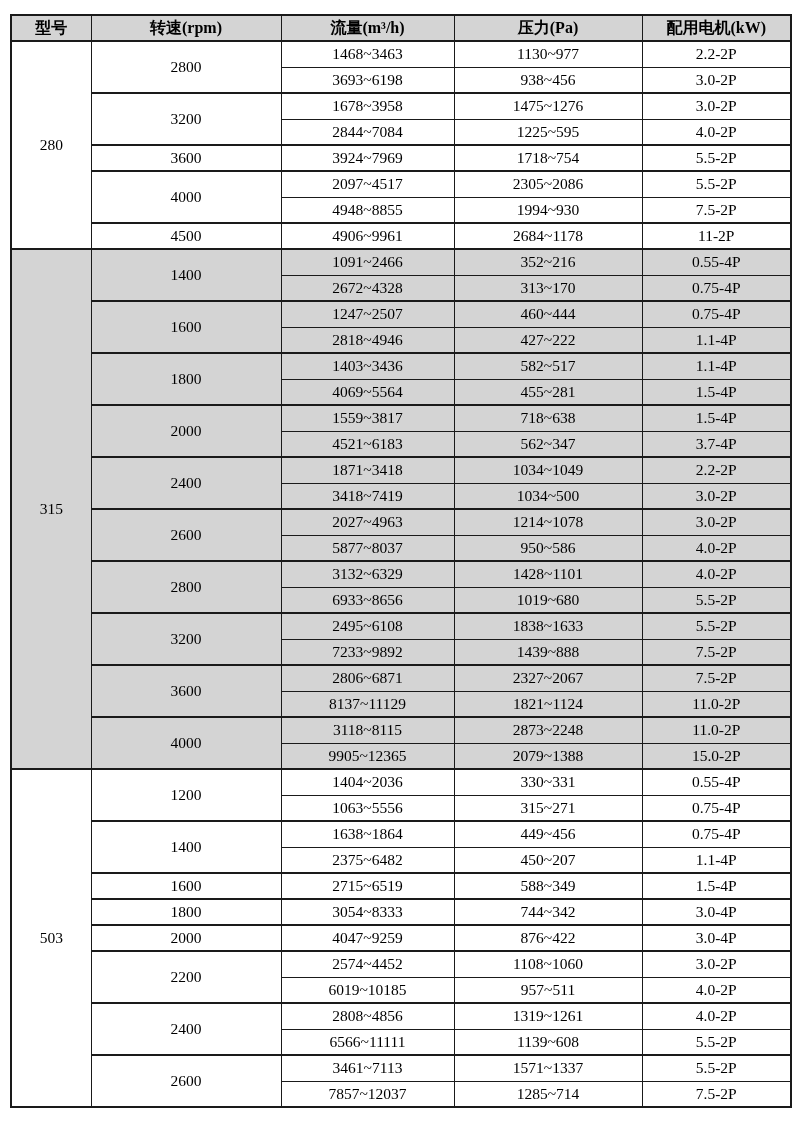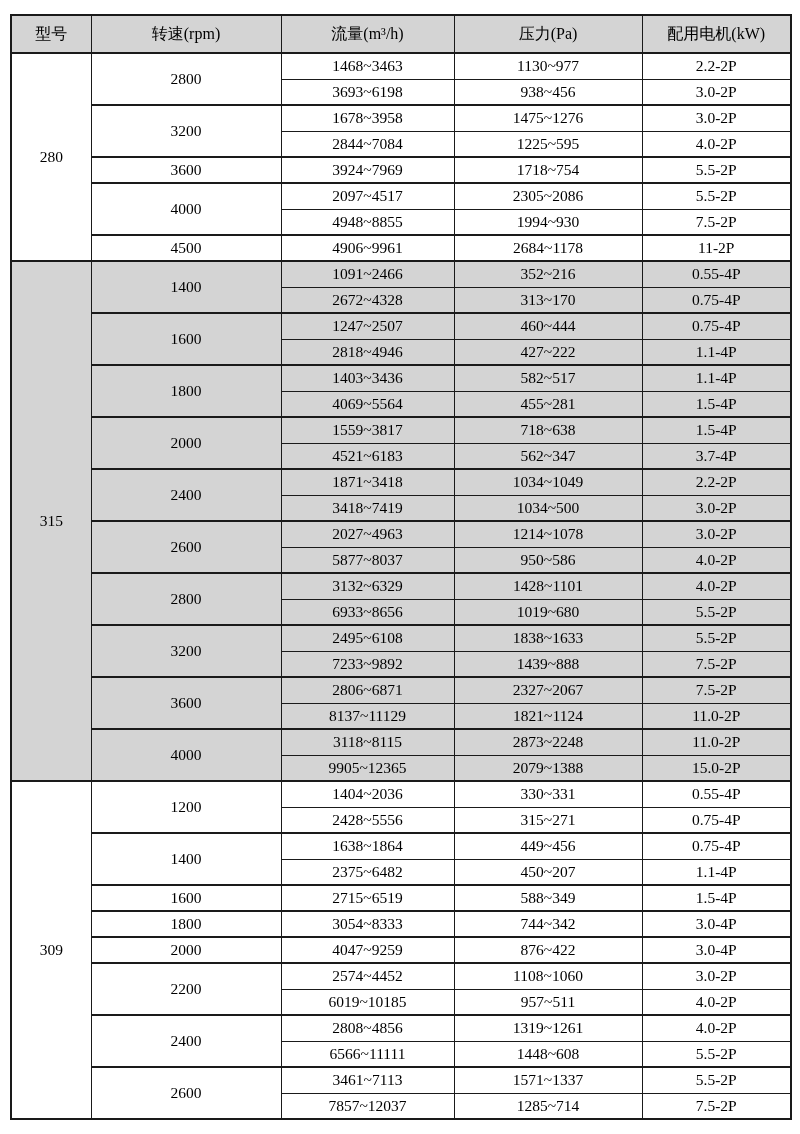--- a/index.html
+++ b/index.html
@@ -24,24 +24,24 @@
   }
   th, td {
     border: 1px solid var(--border-color, #1a1a1a);
     text-align: center;
     vertical-align: middle;
     padding: 0;
     overflow: hidden;
     white-space: nowrap;
   }
   thead th {
-    height: 38px;
+    height: 26px;
     background: var(--header-bg, #d4d4d4);
     font-size: 16px;
-    font-weight: normal;
+    font-weight: bold;
     border-bottom: 2px solid var(--border-color, #1a1a1a);
   }
   tbody td {
     height: 26px;
     font-size: 15.5px;
   }
   tr.group-start > td {
     border-top: 2px solid var(--border-color, #1a1a1a);
   }
   td.shaded {
@@ -221,28 +221,28 @@
           <td class="shaded">3118~8115</td>
           <td class="shaded">2873~2248</td>
           <td class="shaded">11.0-2P</td>
         </tr>
         <tr>
           <td class="shaded">9905~12365</td>
           <td class="shaded">2079~1388</td>
           <td class="shaded">15.0-2P</td>
         </tr>
         <tr class="group-start">
-          <td rowspan="13">309</td>
+          <td rowspan="13">503</td>
           <td rowspan="2">1200</td>
           <td>1404~2036</td>
           <td>330~331</td>
           <td>0.55-4P</td>
         </tr>
         <tr>
-          <td>2428~5556</td>
+          <td>1063~5556</td>
           <td>315~271</td>
           <td>0.75-4P</td>
         </tr>
         <tr class="group-start">
           <td rowspan="2">1400</td>
           <td>1638~1864</td>
           <td>449~456</td>
           <td>0.75-4P</td>
         </tr>
         <tr>
@@ -280,21 +280,21 @@
           <td>4.0-2P</td>
         </tr>
         <tr class="group-start">
           <td rowspan="2">2400</td>
           <td>2808~4856</td>
           <td>1319~1261</td>
           <td>4.0-2P</td>
         </tr>
         <tr>
           <td>6566~11111</td>
-          <td>1448~608</td>
+          <td>1139~608</td>
           <td>5.5-2P</td>
         </tr>
         <tr class="group-start">
           <td rowspan="2">2600</td>
           <td>3461~7113</td>
           <td>1571~1337</td>
           <td>5.5-2P</td>
         </tr>
         <tr>
           <td>7857~12037</td>

